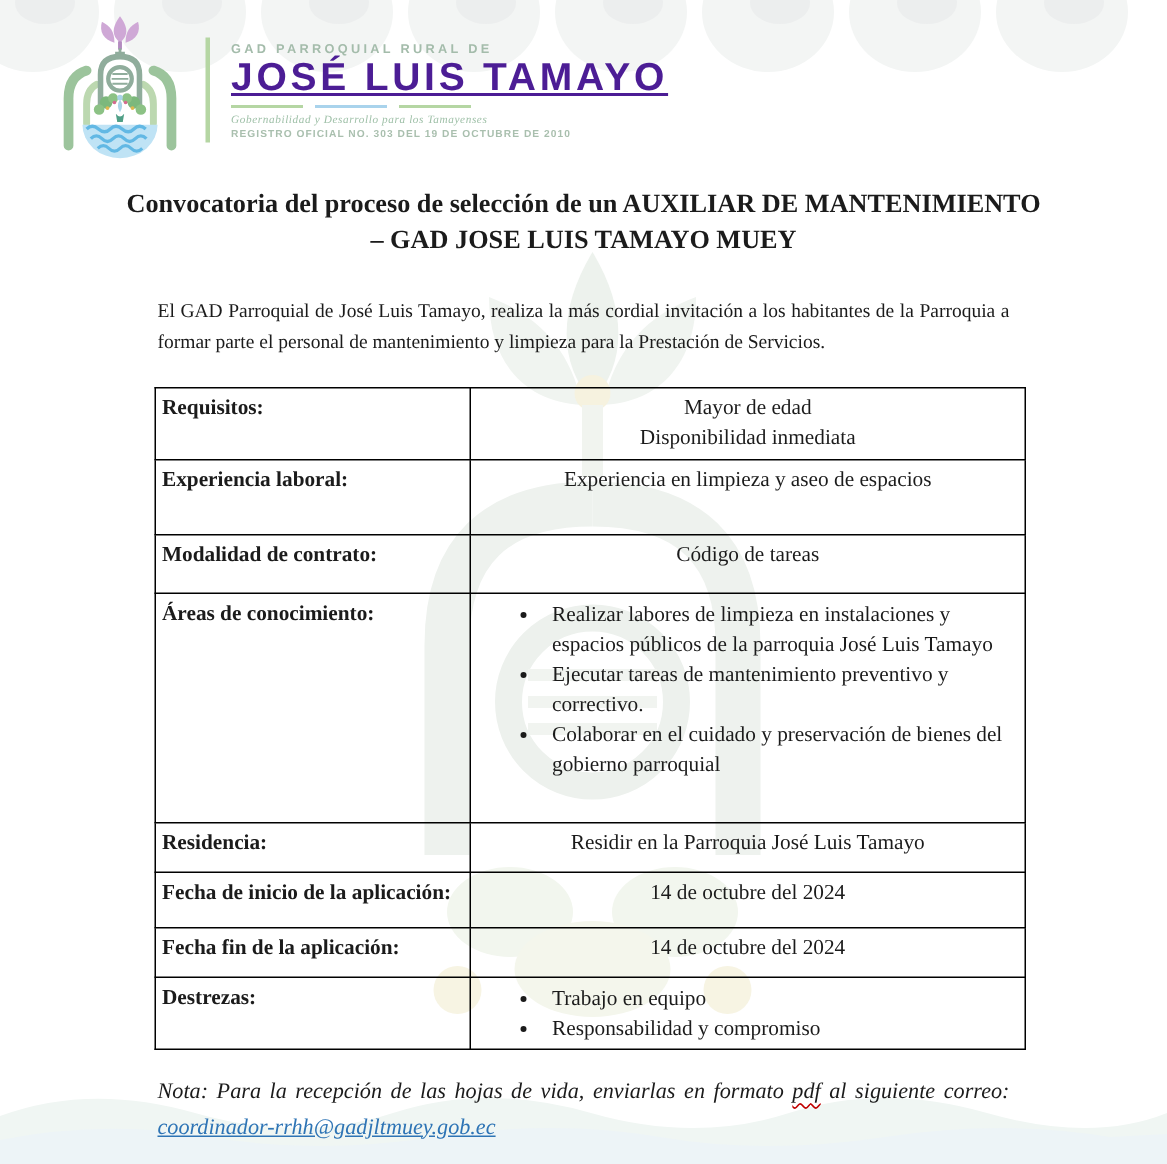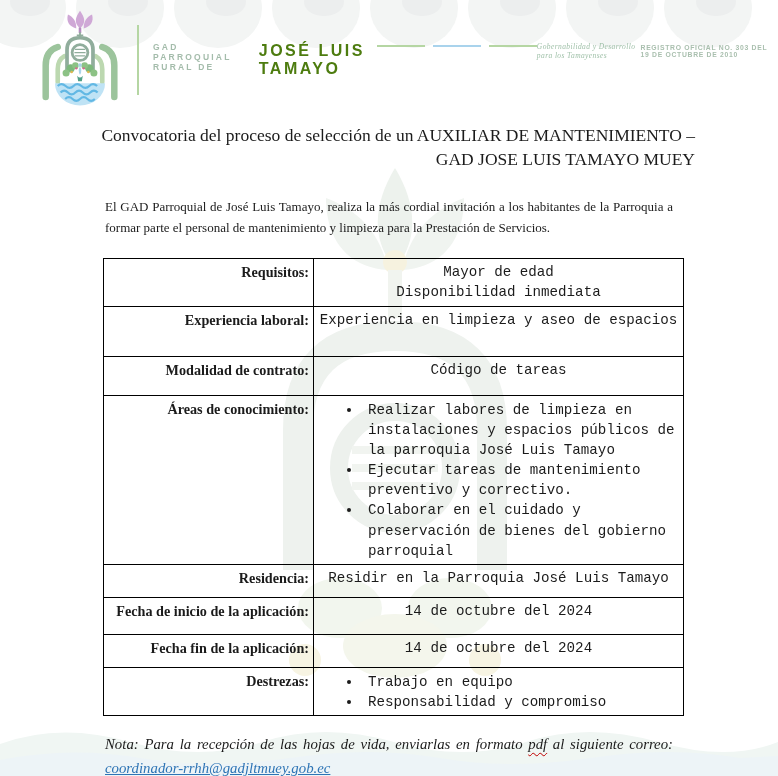--- a/index.html
+++ b/index.html
@@ -16,56 +16,56 @@
   }
   .content { position:relative; z-index:1; }
 
   
   .logo-row {
     display:flex; align-items:center;
     padding:10px 0 0 33px; height:110px;
   }
   .crest { width:94px; height:102px; flex:0 0 auto; }
   .logo-sep { width:3px; height:70px; background:#b5d6a3; margin:0 14px 0 10px; }
-  .logo-text { display:flex; font-family:"Liberation Sans", sans-serif; }
+  .logo-text { display:flex; flex-direction:column; font-family:"Liberation Sans", sans-serif; }
   .logo-small {
     font-size:8.5px; letter-spacing:2.2px; color:#a4bcab; font-weight:bold;
   }
   .logo-name {
-    font-size:16px; font-weight:bold; color:#4d7c0f; letter-spacing:2.5px; line-height:1.15;
+    font-size:26px; font-weight:bold; color:#4c1d95; letter-spacing:2.5px; line-height:1.15;text-decoration:underline;
   }
   .logo-rule { display:flex; gap:8px; margin:3px 0 3px 0; }
   .logo-rule span { height:2.5px; width:48px; display:inline-block; }
   .rule-g { background:#b5d6a3; }
   .rule-b { background:#a9d3ec; }
   .logo-tagline {
     font-family:"Liberation Serif", serif; font-style:italic;
     font-size:7.5px; color:#9fc0a8; letter-spacing:0.4px;
   }
   .logo-registro {
     font-size:6.8px; letter-spacing:0.7px; color:#a9bfae; margin-top:2px; font-weight:bold;
   }
 
   
   .doc-title {
-    font-size:17.5px; font-weight:normal; text-align:right;
+    font-size:17.5px; font-weight:bold; text-align:center;
     max-width:612px; margin:14px auto 0 auto; line-height:1.35;
   }
   .intro {
     font-size:13px; line-height:1.58; text-align:justify;
     margin:26px 105px 0 105px;
   }
   table.rtable {
     border-collapse:collapse; margin:20px 0 0 103px;
     width:581px; table-layout:fixed;
   }
   table.rtable, .rtable td { border:1.6px solid #000; }
   .rtable td { vertical-align:top; padding:3px 4px; font-size:14.2px; line-height:1.42; }
-  .label-cell { width:210px; font-weight:bold; text-align:right; }
-  .value-cell { text-align:center;font-family:Liberation Mono, monospace; }
+  .label-cell { width:210px; font-weight:bold; text-align:left; }
+  .value-cell { text-align:center; }
   .value-cell ul { margin:1px 0 0 0; padding-left:44px; text-align:left; }
   .value-cell li { padding-left:6px; }
   tr.row-0{height:46px} tr.row-1{height:50px} tr.row-2{height:39px}
   tr.row-3{height:153px} tr.row-4{height:33px} tr.row-5{height:37px}
   tr.row-6{height:33px} tr.row-7{height:40px}
 
   .note {
     font-size:14.8px; font-style:italic; line-height:1.6;
     text-align:justify; margin:17px 105px 0 105px;
   }

